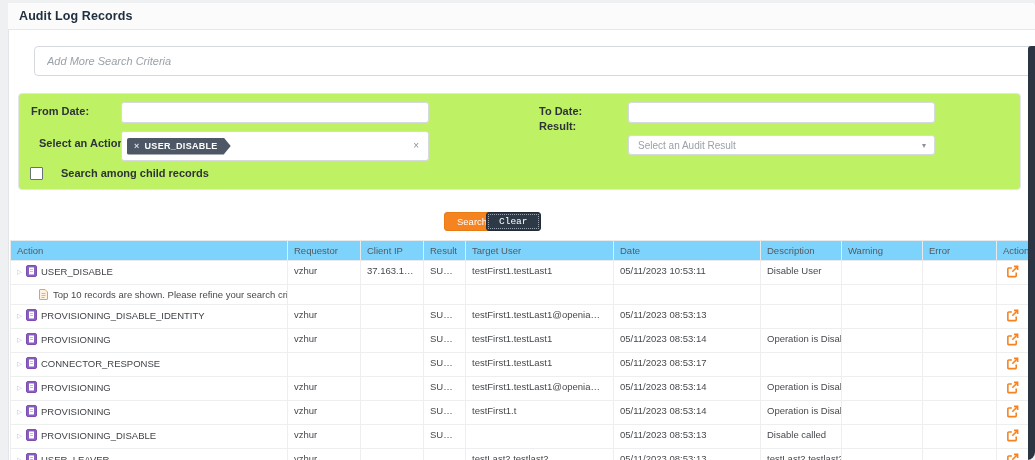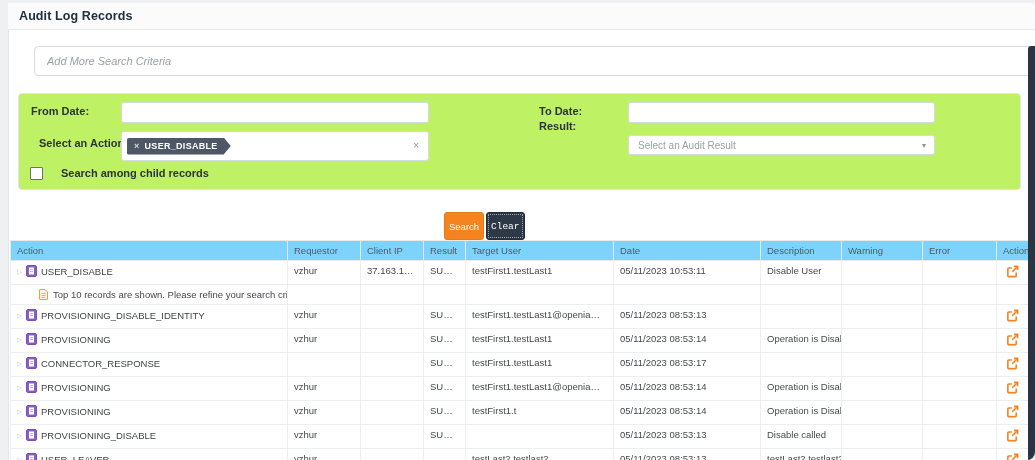--- a/index.html
+++ b/index.html
@@ -23,21 +23,21 @@
   .tag{display:inline-flex;align-items:center;gap:5px;background:#4d5765;color:#ffffff;font-size:9px;font-weight:bold;letter-spacing:.3px;height:17px;line-height:17px;padding:0 13px 0 7px;border-radius:2px 0 0 2px;
     clip-path:polygon(0 0,calc(100% - 7px) 0,100% 50%,calc(100% - 7px) 100%,0 100%);}
   .tag-x{font-size:9px;color:#d9dde2;cursor:pointer;}
   .clear-x{position:absolute;right:9px;top:50%;transform:translateY(-50%);color:#8d9298;font-size:10px;line-height:10px;cursor:pointer;}
   .result-select{position:absolute;left:609px;top:41px;width:307px;height:20px;box-sizing:border-box;border:1px solid #d6dade;border-radius:3px;background:#fff;display:flex;align-items:center;padding:0 20px 0 9px;}
   .select-placeholder{color:#9aa1a8;font-size:10px;}
   .select-caret{position:absolute;right:8px;top:50%;transform:translateY(-50%);color:#8d9298;font-size:8px;}
   .checkbox{position:absolute;left:11px;top:73px;width:11px;height:11px;border:1px solid #697077;border-radius:1px;background:#fff;cursor:pointer;}
   .chk-label{position:absolute;left:42px;top:73px;font-size:11px;font-weight:bold;color:#2e3338;}
 
-  .btn{position:absolute;top:212px;height:28px;box-sizing:border-box;border-radius:3px;font-family:"Liberation Sans",sans-serif;font-size:9.5px;color:#fff;padding:0 4px;cursor:pointer;z-index:2;}
+  .btn{position:absolute;top:212px;height:19px;box-sizing:border-box;border-radius:3px;font-family:"Liberation Sans",sans-serif;font-size:9.5px;color:#fff;padding:0 12px;cursor:pointer;z-index:2;}
   .btn-search{left:444px;background:#f5831f;border:1px solid #e87c14;}
   .btn-clear{left:486px;background:#2d3947;border:1px solid #222c38;outline:1px dotted #9aa3ae;outline-offset:-3px;font-family:Liberation Mono, monospace;}
 
   .audit-table{position:absolute;left:10px;top:240px;width:1018px;border-collapse:collapse;table-layout:fixed;font-size:9.5px;color:#46494e;z-index:1;background:#fff;}
   .audit-table th{background:#7dd3fc;color:#55595e;font-weight:normal;text-align:left;padding:4px 6px;border:1px solid #e7e9eb;font-size:9.5px;overflow:hidden;white-space:nowrap;margin-left:36px;}
   .audit-table td{padding:4px 6px;border:1px solid #eceef0;vertical-align:top;overflow:hidden;white-space:nowrap;text-overflow:ellipsis;line-height:11px;}
   .action-cell{display:flex;align-items:center;gap:4px;}
   .caret{color:#bcc0c6;font-size:6.5px;flex:0 0 auto;}
   .log-ic,.doc-ic{flex:0 0 auto;display:block;}
   .f-action{color:#3f4348;}

